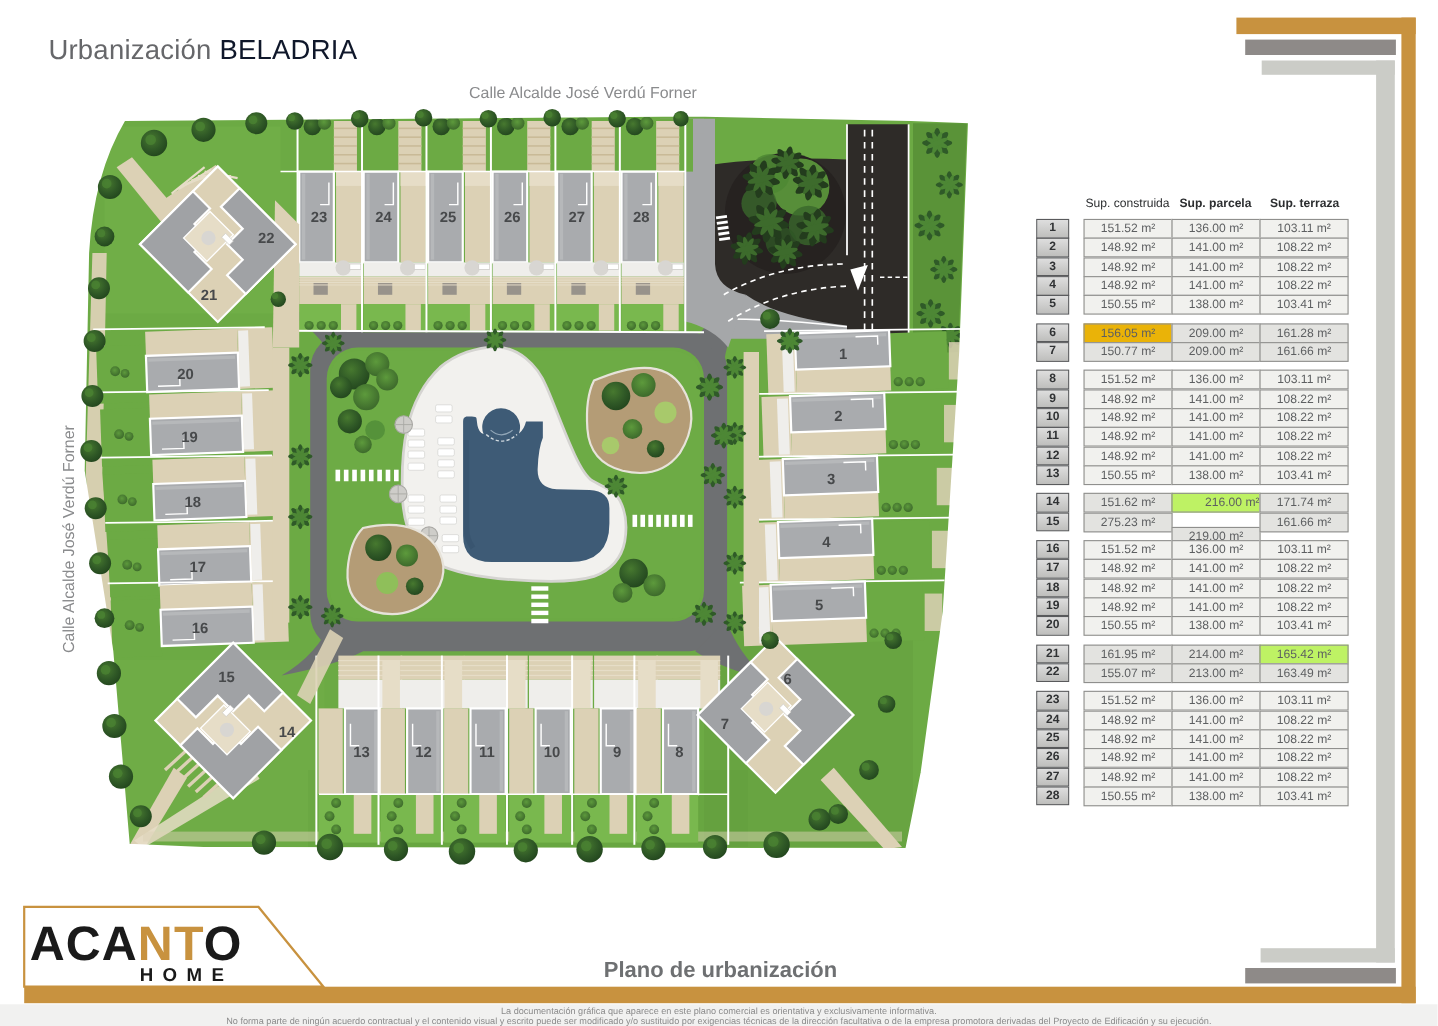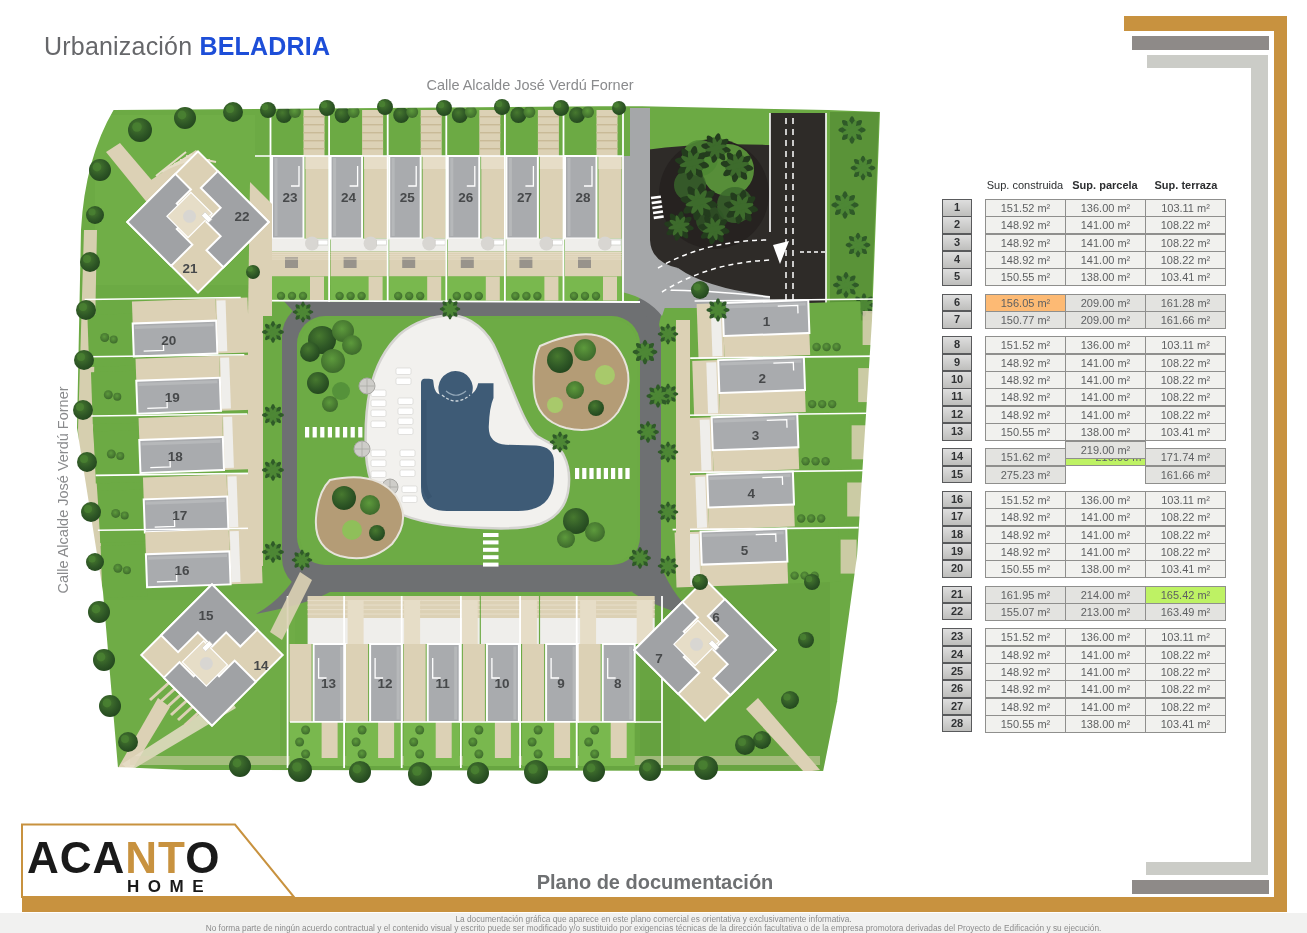--- a/index.html
+++ b/index.html
@@ -758,21 +758,21 @@
 <text x="501.9" y="688.0" font-size="13.5" fill="#47494b" font-weight="bold" text-anchor="middle" font-family="&quot;Liberation Sans&quot;, sans-serif">10</text>
 <text x="561.1" y="688.0" font-size="13.5" fill="#47494b" font-weight="bold" text-anchor="middle" font-family="&quot;Liberation Sans&quot;, sans-serif">9</text>
 <text x="617.7" y="688.0" font-size="13.5" fill="#47494b" font-weight="bold" text-anchor="middle" font-family="&quot;Liberation Sans&quot;, sans-serif">8</text>
 <text x="242.0" y="221.0" font-size="13.5" fill="#47494b" font-weight="bold" text-anchor="middle" font-family="&quot;Liberation Sans&quot;, sans-serif">22</text>
 <text x="190.0" y="273.0" font-size="13.5" fill="#47494b" font-weight="bold" text-anchor="middle" font-family="&quot;Liberation Sans&quot;, sans-serif">21</text>
 <text x="206.0" y="620.0" font-size="13.5" fill="#47494b" font-weight="bold" text-anchor="middle" font-family="&quot;Liberation Sans&quot;, sans-serif">15</text>
 <text x="261.0" y="670.0" font-size="13.5" fill="#47494b" font-weight="bold" text-anchor="middle" font-family="&quot;Liberation Sans&quot;, sans-serif">14</text>
 <text x="716.0" y="622.0" font-size="13.5" fill="#47494b" font-weight="bold" text-anchor="middle" font-family="&quot;Liberation Sans&quot;, sans-serif">6</text>
 <text x="659.0" y="663.0" font-size="13.5" fill="#47494b" font-weight="bold" text-anchor="middle" font-family="&quot;Liberation Sans&quot;, sans-serif">7</text>
 </svg>
-<div class="abs" style="left:44px;top:32px;font-size:25px;color:#66676a;letter-spacing:0.2px">Urbanización <span style="font-weight:bold;color:#1d4ed8">BELADRIA</span></div>
+<div class="abs" style="left:44px;top:32px;font-size:25px;color:#66676a;letter-spacing:0.2px">Urbanización <span style="font-weight:normal;color:#0f172a">BELADRIA</span></div>
 <div class="abs" style="left:350px;top:77px;width:360px;text-align:center;font-size:14.5px;color:#8a8b8d;white-space:nowrap">Calle Alcalde José Verdú Forner</div>
 <div class="abs" style="left:63px;top:490px;font-size:14.5px;color:#8a8b8d;white-space:nowrap;transform:translate(-50%,-50%) rotate(-90deg)">Calle Alcalde José Verdú Forner</div>
 <div style="position:absolute;left:965px;top:179px;width:120px;text-align:center;font-size:11px;font-weight:normal;color:#2c2e30;white-space:nowrap">Sup. construida</div>
 <div style="position:absolute;left:1055px;top:179px;width:100px;text-align:center;font-size:11px;font-weight:bold;color:#2c2e30;white-space:nowrap">Sup. parcela</div>
 <div style="position:absolute;left:1136px;top:179px;width:100px;text-align:center;font-size:11px;font-weight:bold;color:#2c2e30;white-space:nowrap">Sup. terraza</div>
 <div style="position:absolute;left:942px;top:199.0px;width:28px;height:15.5px;background:linear-gradient(#dedede,#bebebc);border:1px solid #595a5c;font-size:11px;font-weight:bold;color:#303234;text-align:center;line-height:15px">1</div>
 <div style="position:absolute;left:985px;top:199.0px;width:79px;height:16px;background:#f1f1ee;border:1px solid #8f8f8d;font-size:11px;color:#5d5f61;text-align:center;line-height:16px">151.52 m²</div>
 <div style="position:absolute;left:1065px;top:199.0px;width:79px;height:16px;background:#f1f1ee;border:1px solid #8f8f8d;font-size:11px;color:#5d5f61;text-align:center;line-height:16px">136.00 m²</div>
 <div style="position:absolute;left:1145px;top:199.0px;width:79px;height:16px;background:#f1f1ee;border:1px solid #8f8f8d;font-size:11px;color:#5d5f61;text-align:center;line-height:16px">103.11 m²</div>
 <div style="position:absolute;left:942px;top:216.3px;width:28px;height:15.5px;background:linear-gradient(#dedede,#bebebc);border:1px solid #595a5c;font-size:11px;font-weight:bold;color:#303234;text-align:center;line-height:15px">2</div>
@@ -785,21 +785,21 @@
 <div style="position:absolute;left:1145px;top:233.7px;width:79px;height:16px;background:#f1f1ee;border:1px solid #8f8f8d;font-size:11px;color:#5d5f61;text-align:center;line-height:16px">108.22 m²</div>
 <div style="position:absolute;left:942px;top:251.0px;width:28px;height:15.5px;background:linear-gradient(#dedede,#bebebc);border:1px solid #595a5c;font-size:11px;font-weight:bold;color:#303234;text-align:center;line-height:15px">4</div>
 <div style="position:absolute;left:985px;top:251.0px;width:79px;height:16px;background:#f1f1ee;border:1px solid #8f8f8d;font-size:11px;color:#5d5f61;text-align:center;line-height:16px">148.92 m²</div>
 <div style="position:absolute;left:1065px;top:251.0px;width:79px;height:16px;background:#f1f1ee;border:1px solid #8f8f8d;font-size:11px;color:#5d5f61;text-align:center;line-height:16px">141.00 m²</div>
 <div style="position:absolute;left:1145px;top:251.0px;width:79px;height:16px;background:#f1f1ee;border:1px solid #8f8f8d;font-size:11px;color:#5d5f61;text-align:center;line-height:16px">108.22 m²</div>
 <div style="position:absolute;left:942px;top:268.4px;width:28px;height:15.5px;background:linear-gradient(#dedede,#bebebc);border:1px solid #595a5c;font-size:11px;font-weight:bold;color:#303234;text-align:center;line-height:15px">5</div>
 <div style="position:absolute;left:985px;top:268.4px;width:79px;height:16px;background:#f1f1ee;border:1px solid #8f8f8d;font-size:11px;color:#5d5f61;text-align:center;line-height:16px">150.55 m²</div>
 <div style="position:absolute;left:1065px;top:268.4px;width:79px;height:16px;background:#f1f1ee;border:1px solid #8f8f8d;font-size:11px;color:#5d5f61;text-align:center;line-height:16px">138.00 m²</div>
 <div style="position:absolute;left:1145px;top:268.4px;width:79px;height:16px;background:#f1f1ee;border:1px solid #8f8f8d;font-size:11px;color:#5d5f61;text-align:center;line-height:16px">103.41 m²</div>
 <div style="position:absolute;left:942px;top:293.6px;width:28px;height:15.5px;background:linear-gradient(#dedede,#bebebc);border:1px solid #595a5c;font-size:11px;font-weight:bold;color:#303234;text-align:center;line-height:15px">6</div>
-<div style="position:absolute;left:985px;top:293.6px;width:79px;height:16px;background:#fdba74;border:1px solid #8f8f8d;font-size:11px;color:#5d5f61;text-align:center;line-height:16px">156.05 m²</div>
+<div style="position:absolute;left:985px;top:293.6px;width:79px;height:16px;background:#eab308;border:1px solid #8f8f8d;font-size:11px;color:#5d5f61;text-align:center;line-height:16px">156.05 m²</div>
 <div style="position:absolute;left:1065px;top:293.6px;width:79px;height:16px;background:#e3e3e0;border:1px solid #8f8f8d;font-size:11px;color:#5d5f61;text-align:center;line-height:16px">209.00 m²</div>
 <div style="position:absolute;left:1145px;top:293.6px;width:79px;height:16px;background:#e3e3e0;border:1px solid #8f8f8d;font-size:11px;color:#5d5f61;text-align:center;line-height:16px">161.28 m²</div>
 <div style="position:absolute;left:942px;top:311.0px;width:28px;height:15.5px;background:linear-gradient(#dedede,#bebebc);border:1px solid #595a5c;font-size:11px;font-weight:bold;color:#303234;text-align:center;line-height:15px">7</div>
 <div style="position:absolute;left:985px;top:311.0px;width:79px;height:16px;background:#e3e3e0;border:1px solid #8f8f8d;font-size:11px;color:#5d5f61;text-align:center;line-height:16px">150.77 m²</div>
 <div style="position:absolute;left:1065px;top:311.0px;width:79px;height:16px;background:#e3e3e0;border:1px solid #8f8f8d;font-size:11px;color:#5d5f61;text-align:center;line-height:16px">209.00 m²</div>
 <div style="position:absolute;left:1145px;top:311.0px;width:79px;height:16px;background:#e3e3e0;border:1px solid #8f8f8d;font-size:11px;color:#5d5f61;text-align:center;line-height:16px">161.66 m²</div>
 <div style="position:absolute;left:942px;top:336.2px;width:28px;height:15.5px;background:linear-gradient(#dedede,#bebebc);border:1px solid #595a5c;font-size:11px;font-weight:bold;color:#303234;text-align:center;line-height:15px">8</div>
 <div style="position:absolute;left:985px;top:336.2px;width:79px;height:16px;background:#f1f1ee;border:1px solid #8f8f8d;font-size:11px;color:#5d5f61;text-align:center;line-height:16px">151.52 m²</div>
 <div style="position:absolute;left:1065px;top:336.2px;width:79px;height:16px;background:#f1f1ee;border:1px solid #8f8f8d;font-size:11px;color:#5d5f61;text-align:center;line-height:16px">136.00 m²</div>
 <div style="position:absolute;left:1145px;top:336.2px;width:79px;height:16px;background:#f1f1ee;border:1px solid #8f8f8d;font-size:11px;color:#5d5f61;text-align:center;line-height:16px">103.11 m²</div>
@@ -822,21 +822,21 @@
 <div style="position:absolute;left:942px;top:423.0px;width:28px;height:15.5px;background:linear-gradient(#dedede,#bebebc);border:1px solid #595a5c;font-size:11px;font-weight:bold;color:#303234;text-align:center;line-height:15px">13</div>
 <div style="position:absolute;left:985px;top:423.0px;width:79px;height:16px;background:#f1f1ee;border:1px solid #8f8f8d;font-size:11px;color:#5d5f61;text-align:center;line-height:16px">150.55 m²</div>
 <div style="position:absolute;left:1065px;top:423.0px;width:79px;height:16px;background:#f1f1ee;border:1px solid #8f8f8d;font-size:11px;color:#5d5f61;text-align:center;line-height:16px">138.00 m²</div>
 <div style="position:absolute;left:1145px;top:423.0px;width:79px;height:16px;background:#f1f1ee;border:1px solid #8f8f8d;font-size:11px;color:#5d5f61;text-align:center;line-height:16px">103.41 m²</div>
 <div style="position:absolute;left:942px;top:448.3px;width:28px;height:15.5px;background:linear-gradient(#dedede,#bebebc);border:1px solid #595a5c;font-size:11px;font-weight:bold;color:#303234;text-align:center;line-height:15px">14</div>
 <div style="position:absolute;left:985px;top:448.3px;width:79px;height:16px;background:#e3e3e0;border:1px solid #8f8f8d;font-size:11px;color:#5d5f61;text-align:center;line-height:16px">151.62 m²</div>
 <div style="position:absolute;left:1065px;top:448.3px;width:79px;height:16px;background:#bef264;border:1px solid #8f8f8d;font-size:11px;color:#5d5f61;text-align:right;line-height:16px">216.00 m²</div>
 <div style="position:absolute;left:1145px;top:448.3px;width:79px;height:16px;background:#e3e3e0;border:1px solid #8f8f8d;font-size:11px;color:#5d5f61;text-align:center;line-height:16px">171.74 m²</div>
 <div style="position:absolute;left:942px;top:465.6px;width:28px;height:15.5px;background:linear-gradient(#dedede,#bebebc);border:1px solid #595a5c;font-size:11px;font-weight:bold;color:#303234;text-align:center;line-height:15px">15</div>
 <div style="position:absolute;left:985px;top:465.6px;width:79px;height:16px;background:#e3e3e0;border:1px solid #8f8f8d;font-size:11px;color:#5d5f61;text-align:center;line-height:16px">275.23 m²</div>
-<div style="position:absolute;left:1065px;top:441px;width:79px;height:16px;background:#e3e3e0;border:1px solid #8f8f8d;font-size:11px;color:#5d5f61;text-align:center;line-height:16px">219.00 m²</div>
+<div style="position:absolute;left:1065px;top:479px;width:79px;height:16px;background:#e3e3e0;border:1px solid #8f8f8d;font-size:11px;color:#5d5f61;text-align:center;line-height:16px">219.00 m²</div>
 <div style="position:absolute;left:1145px;top:465.6px;width:79px;height:16px;background:#e3e3e0;border:1px solid #8f8f8d;font-size:11px;color:#5d5f61;text-align:center;line-height:16px">161.66 m²</div>
 <div style="position:absolute;left:942px;top:490.9px;width:28px;height:15.5px;background:linear-gradient(#dedede,#bebebc);border:1px solid #595a5c;font-size:11px;font-weight:bold;color:#303234;text-align:center;line-height:15px">16</div>
 <div style="position:absolute;left:985px;top:490.9px;width:79px;height:16px;background:#f1f1ee;border:1px solid #8f8f8d;font-size:11px;color:#5d5f61;text-align:center;line-height:16px">151.52 m²</div>
 <div style="position:absolute;left:1065px;top:490.9px;width:79px;height:16px;background:#f1f1ee;border:1px solid #8f8f8d;font-size:11px;color:#5d5f61;text-align:center;line-height:16px">136.00 m²</div>
 <div style="position:absolute;left:1145px;top:490.9px;width:79px;height:16px;background:#f1f1ee;border:1px solid #8f8f8d;font-size:11px;color:#5d5f61;text-align:center;line-height:16px">103.11 m²</div>
 <div style="position:absolute;left:942px;top:508.2px;width:28px;height:15.5px;background:linear-gradient(#dedede,#bebebc);border:1px solid #595a5c;font-size:11px;font-weight:bold;color:#303234;text-align:center;line-height:15px">17</div>
 <div style="position:absolute;left:985px;top:508.2px;width:79px;height:16px;background:#f1f1ee;border:1px solid #8f8f8d;font-size:11px;color:#5d5f61;text-align:center;line-height:16px">148.92 m²</div>
 <div style="position:absolute;left:1065px;top:508.2px;width:79px;height:16px;background:#f1f1ee;border:1px solid #8f8f8d;font-size:11px;color:#5d5f61;text-align:center;line-height:16px">141.00 m²</div>
 <div style="position:absolute;left:1145px;top:508.2px;width:79px;height:16px;background:#f1f1ee;border:1px solid #8f8f8d;font-size:11px;color:#5d5f61;text-align:center;line-height:16px">108.22 m²</div>
 <div style="position:absolute;left:942px;top:525.6px;width:28px;height:15.5px;background:linear-gradient(#dedede,#bebebc);border:1px solid #595a5c;font-size:11px;font-weight:bold;color:#303234;text-align:center;line-height:15px">18</div>
@@ -892,15 +892,15 @@
 <div style="position:absolute;left:1146px;top:862px;width:122px;height:13px;background:#cbccc7"></div>
 <div style="position:absolute;left:1132px;top:880px;width:137px;height:13.5px;background:#8e8a88"></div>
 <div style="position:absolute;left:22px;top:897px;width:1265px;height:14.5px;background:#c8923f"></div>
 
 <svg width="320" height="90" viewBox="0 0 320 90" style="position:absolute;left:0px;top:820px">
  <path d="M22,4.5 L235,4.5 L294,77 L22,77 Z" fill="#ffffff" stroke="#c8923f" stroke-width="2"></path>
  <text x="27" y="53" font-family="&quot;Liberation Sans&quot;, sans-serif" font-weight="bold" font-size="44" letter-spacing="1" fill="#1a1a1a">ACA<tspan fill="#c8923f">NT</tspan>O</text>
  <text x="127" y="72" font-family="&quot;Liberation Sans&quot;, sans-serif" font-weight="bold" font-size="17" letter-spacing="8.5" fill="#1a1a1a">HOME</text>
 </svg>
 
-<div class="abs" style="left:440px;top:871px;width:430px;text-align:center;font-size:20px;font-weight:bold;color:#6e7072">Plano de documentación</div>
+<div class="abs" style="left:440px;top:871px;width:430px;text-align:center;font-size:20px;font-weight:bold;color:#6e7072">Plano de urbanización</div>
 <div class="abs" style="left:0;top:913px;width:1307px;height:20px;background:#f1f1f0"></div>
 <div class="abs" style="left:0;top:913.5px;width:1307px;text-align:center;font-size:8.3px;color:#8b8b8b">La documentación gráfica que aparece en este plano comercial es orientativa y exclusivamente informativa.</div>
 <div class="abs" style="left:0;top:922.5px;width:1307px;text-align:center;font-size:8.3px;color:#8b8b8b">No forma parte de ningún acuerdo contractual y el contenido visual y escrito puede ser modificado y/o sustituido por exigencias técnicas de la dirección facultativa o de la empresa promotora derivadas del Proyecto de Edificación y su ejecución.</div>
 </body></html>

